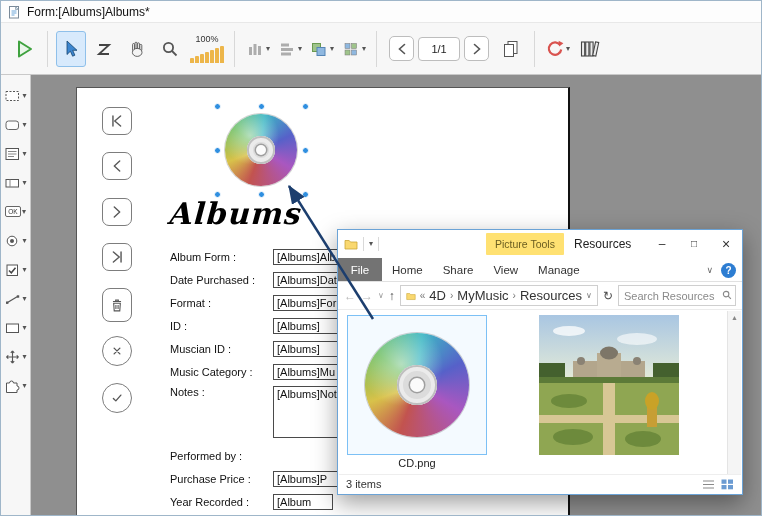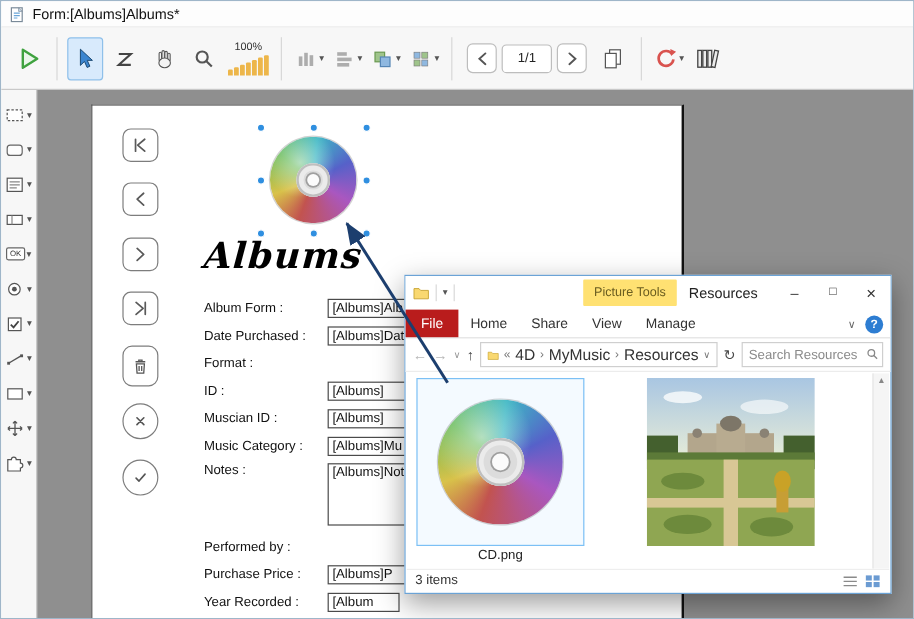--- a/index.html
+++ b/index.html
@@ -62,21 +62,21 @@
   
   .explorer{position:absolute;left:336px;top:228px;width:406px;height:266px;background:#fff;border:1px solid #6ba3d6;box-shadow:0 8px 22px rgba(0,0,0,.38);z-index:30;font-size:11px}
   .extitle{position:relative;height:28px;background:#fff;display:flex;align-items:center;padding-left:6px;gap:5px}
   .qatsep{width:1px;height:14px;background:#d9d9d9}
   .pt-tab{position:absolute;left:148px;top:3px;height:22px;padding:0 9px;background:#ffe172;color:#6a5d20;font-size:10.5px;display:flex;align-items:center;border-radius:1px}
   .extitle-text{position:absolute;left:236px;top:0;height:28px;display:flex;align-items:center;font-size:12px;color:#222}
   .wctrls{position:absolute;right:0;top:0;display:flex}
   .wctrl{width:32px;height:27px;display:flex;align-items:center;justify-content:center;color:#333;cursor:pointer}
   .ribbon{height:24px;display:flex;align-items:stretch;background:#fff;border-bottom:1px solid #e1e1e1;position:relative}
   .rtab{display:flex;align-items:center;padding:0 10px;font-size:11.5px;color:#333;cursor:pointer}
-  .rtab.file{background:#b91c1c;color:#fff;width:44px;justify-content:center}
+  .rtab.file{background:#737373;color:#fff;width:44px;justify-content:center}
   .ribright{position:absolute;right:6px;top:0;height:24px;display:flex;align-items:center;gap:8px}
   .chevdn{font-size:9px;color:#666}
   .helpdot{width:15px;height:15px;border-radius:50%;background:#2d7dd2;color:#fff;font-size:10px;font-weight:700;display:flex;align-items:center;justify-content:center;cursor:pointer}
   .addr{height:28px;display:flex;align-items:center;gap:5px;padding:0 6px;border-bottom:1px solid #ececec;background:#fff}
   .gnav{font-size:12px;color:#b8b8b8;cursor:pointer}
   .gnav.up{color:#444}
   .gtiny{font-size:8px;color:#999;cursor:pointer}
   .addrbox{flex:1;min-width:0;height:21px;border:1px solid #cfcfcf;display:flex;align-items:center;gap:4px;padding:0 5px;background:#fff}
   .crumb{font-size:13px;color:#333;white-space:nowrap;cursor:pointer}
   .crumbsep{font-size:10px;color:#777}
@@ -372,20 +372,21 @@
         <div class="frow" style="top:160px">
             <span class="flabel">Album Form :</span>
             <span class="fbox">[Albums]Alb</span>
           </div>
         <div class="frow" style="top:183px">
             <span class="flabel">Date Purchased :</span>
             <span class="fbox">[Albums]Dat</span>
           </div>
         <div class="frow" style="top:206px">
             <span class="flabel">Format :</span>
+            <span class="fbox">[Albums]For</span>
           </div>
         <div class="frow" style="top:229px">
             <span class="flabel">ID :</span>
             <span class="fbox short">[Albums]</span>
           </div>
         <div class="frow" style="top:252px">
             <span class="flabel">Muscian ID :</span>
             <span class="fbox short">[Albums]</span>
           </div>
         <div class="frow" style="top:275px">

